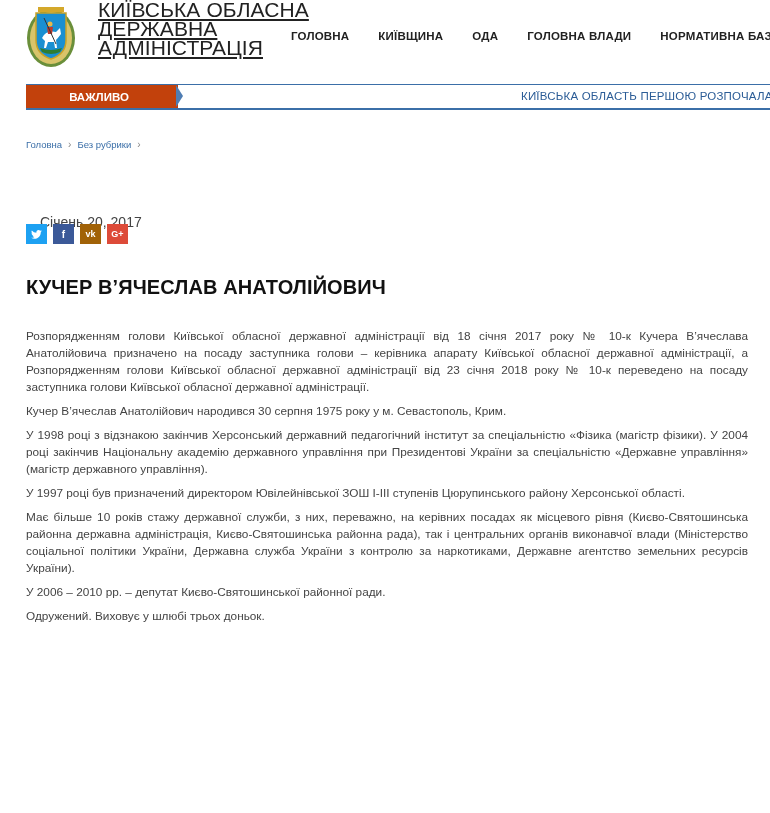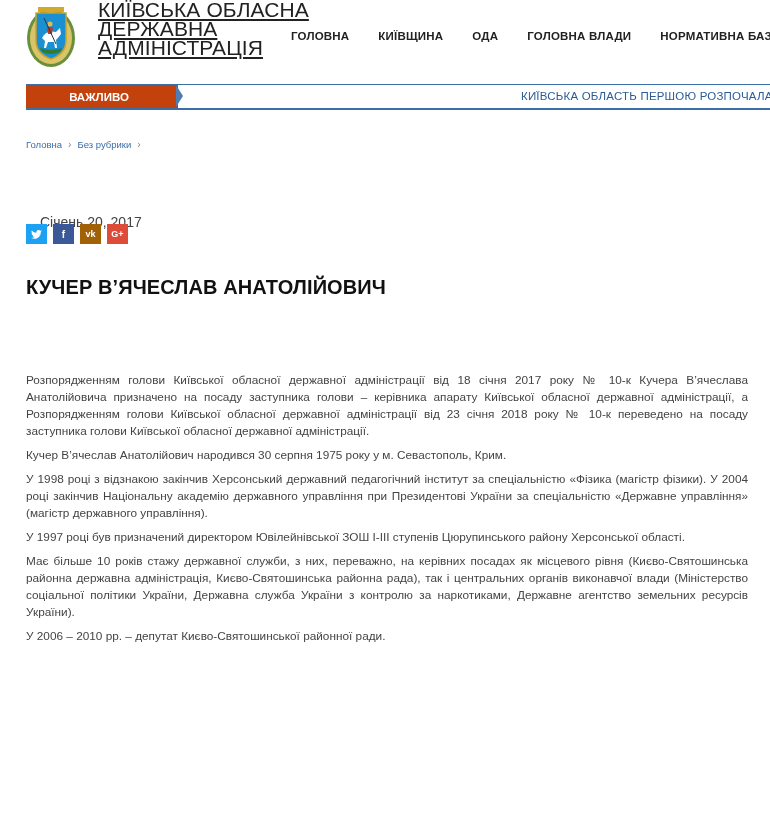--- a/index.html
+++ b/index.html
@@ -27,21 +27,21 @@
 
   .share { position: absolute; left: 26px; top: 224px; display: flex; }
   .share a { width: 21px; height: 20px; margin-right: 6px; display: flex; align-items: center; justify-content: center; color: #fff; text-decoration: none; font-weight: bold; font-size: 10px; }
   .share .tw { background: #1da1f2; }
   .share .fb { background: #3b5998; }
   .share .vk { background: #a16207; }
   .share .gp { background: #dd4b39; font-size: 9px; }
 
   .title { position: absolute; left: 26px; top: 276px; font-size: 20px; font-weight: bold; color: #111; letter-spacing: 0.1px; }
 
-  .content { position: absolute; left: 26px; top: 328px; width: 722px; font-size: 11.8px; line-height: 17px; color: #444; margin-top: 44px; }
+  .content { position: absolute; left: 26px; top: 328px; width: 722px; font-size: 11.8px; line-height: 17px; color: #444; }
   .content p { text-align: justify; margin-bottom: 7px; }
 </style>
 </head>
 <body>
 
 <div class="header">
   <svg class="logo" viewBox="0 0 50 64">
 
     <ellipse cx="25" cy="34" rx="24" ry="29" fill="#6a8f3a"></ellipse>
     <ellipse cx="25" cy="34" rx="21" ry="26" fill="#d9c46a"></ellipse>
@@ -108,13 +108,14 @@
 
 <h1 class="title">КУЧЕР В’ЯЧЕСЛАВ АНАТОЛІЙОВИЧ</h1>
 
 <div class="content">
   <p>Розпорядженням голови Київської обласної державної адміністрації від 18 січня 2017 року № 10-к Кучера В’ячеслава Анатолійовича призначено на посаду заступника голови – керівника апарату Київської обласної державної адміністрації, а Розпорядженням голови Київської обласної державної адміністрації від 23 січня 2018 року № 10-к переведено на посаду заступника голови Київської обласної державної адміністрації.</p>
   <p>Кучер В’ячеслав Анатолійович народився 30 серпня 1975 року у м. Севастополь, Крим.</p>
   <p>У 1998 році з відзнакою закінчив Херсонський державний педагогічний інститут за спеціальністю «Фізика (магістр фізики). У 2004 році закінчив Національну академію державного управління при Президентові України за спеціальністю «Державне управління» (магістр державного управління).</p>
   <p>У 1997 році був призначений директором Ювілейнівської ЗОШ І-ІІІ ступенів Цюрупинського району Херсонської області.</p>
   <p>  Має більше 10 років стажу державної служби, з них, переважно, на керівних посадах як місцевого рівня (Києво-Святошинська районна державна адміністрація, Києво-Святошинська районна рада), так і центральних органів виконавчої влади (Міністерство соціальної політики України, Державна служба України з контролю за наркотиками, Державне агентство земельних ресурсів України).</p>
   <p>У 2006 – 2010 рр. – депутат Києво-Святошинської районної ради.</p>
+  <p>Одружений. Виховує у шлюбі трьох доньок.</p>
 </div>
 
 </body></html>

